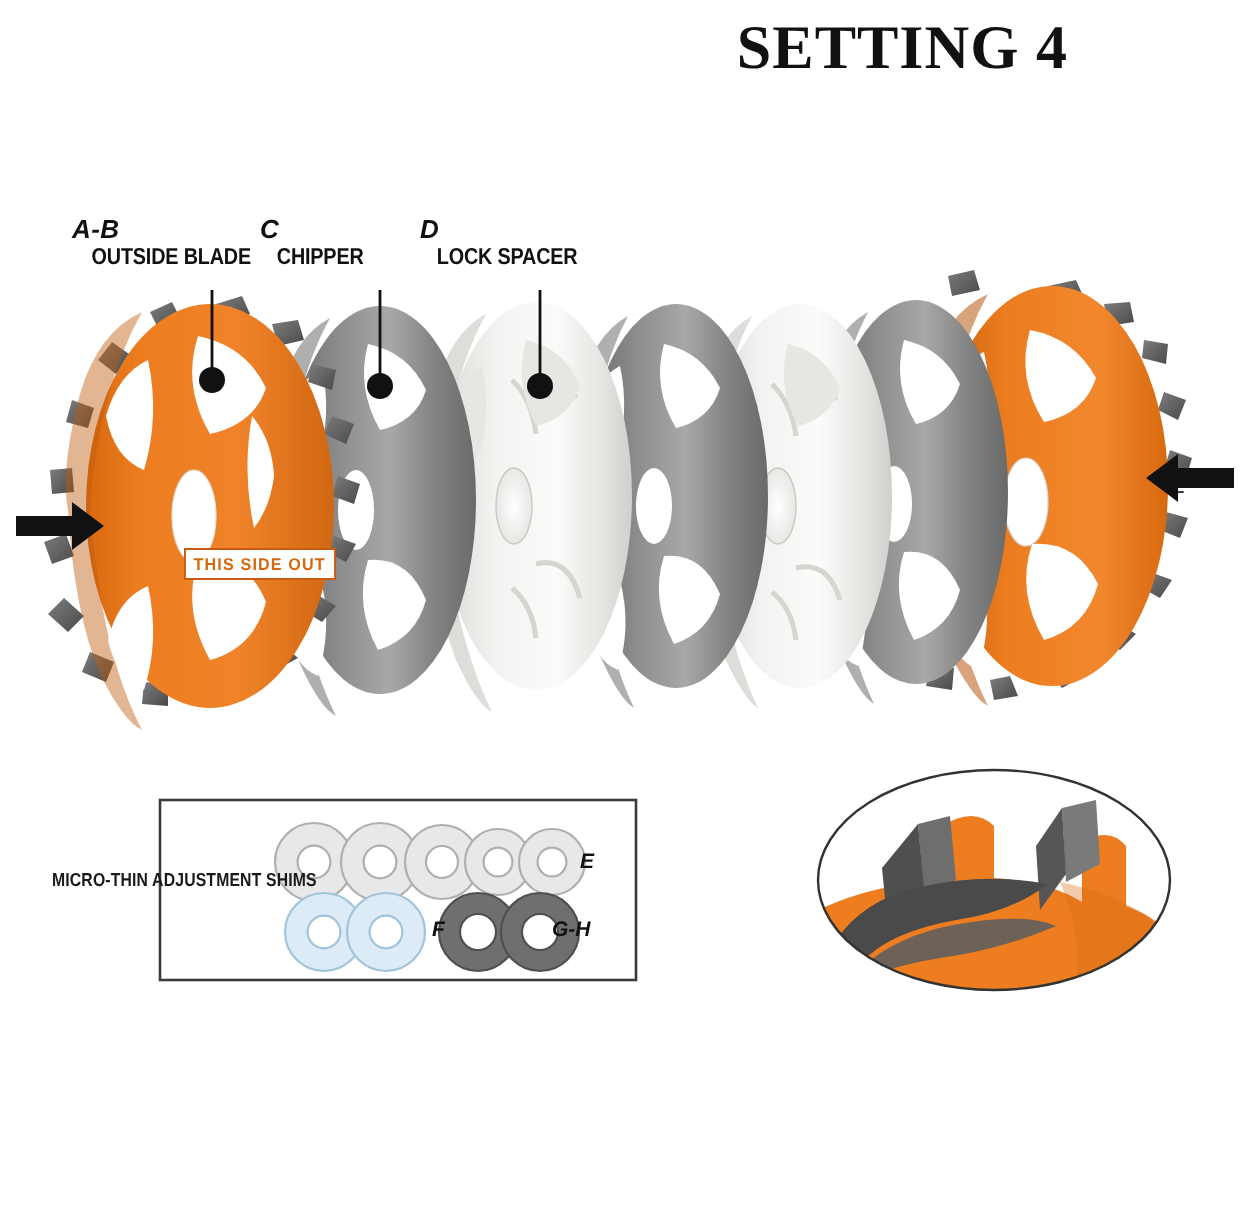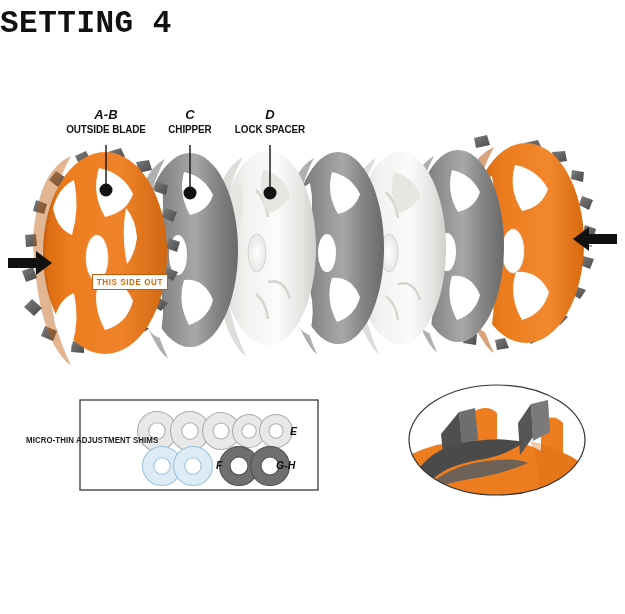--- a/index.html
+++ b/index.html
@@ -23,32 +23,32 @@
     width: 625px;
     height: 614px;
   }
 
   
   .title {
     position: absolute;
     left: 0;
     top: 6px;
     width: 534px;
-    text-align: left;
+    text-align: right;
     font-size: 31px;
     font-weight: 900;
     letter-spacing: 0.5px;
     color: #111111;
-    font-family: Liberation Mono, monospace;
+    font-family: Liberation Serif, serif;
   }
 
   
   .callout {
     position: absolute;
-    text-align: center;
+    text-align: left;
     color: #111111;
     line-height: 1.12;
   }
   .callout .code {
     font-size: 13px;
     font-weight: 800;
     font-style: italic;
     letter-spacing: 0.2px;
     display: block;
   }

